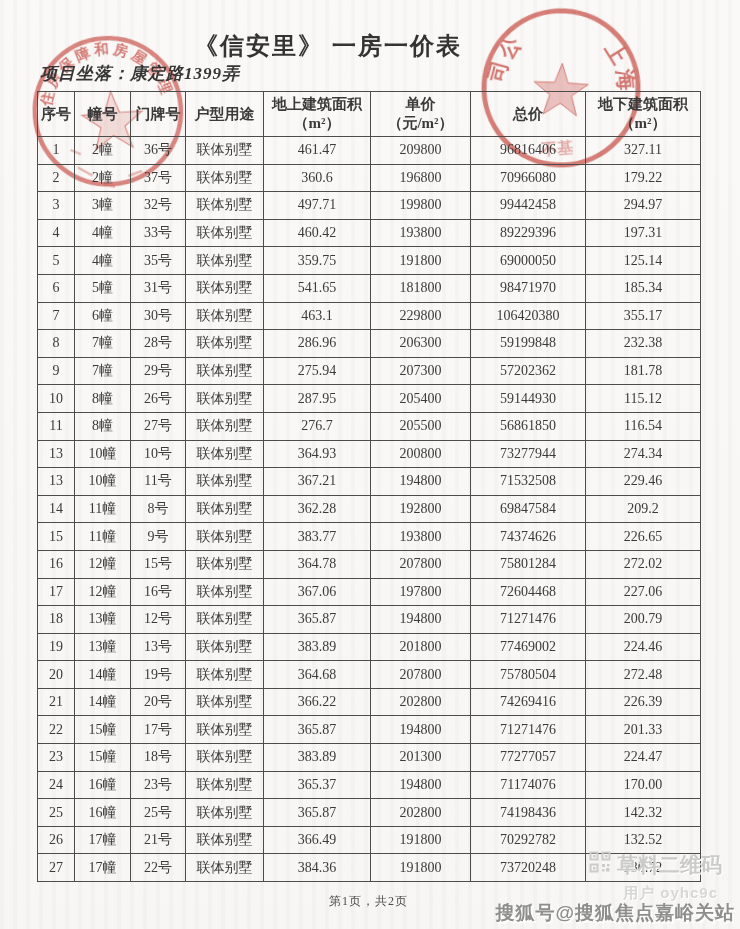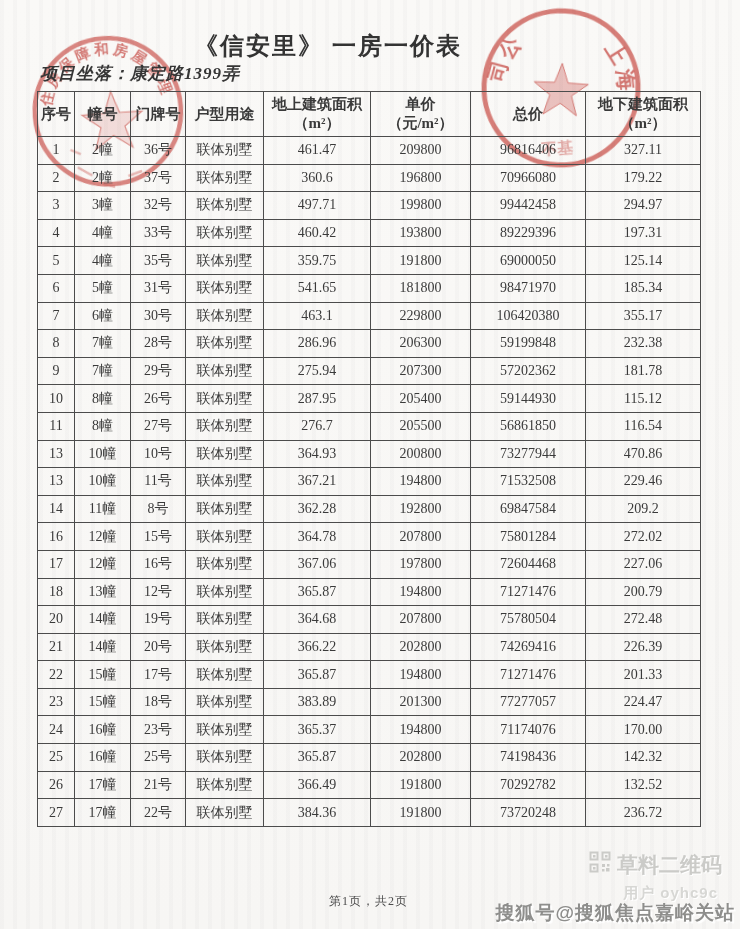--- a/index.html
+++ b/index.html
@@ -242,21 +242,21 @@
     <td>116.54</td>
   </tr>
         <tr>
     <td>13</td>
     <td>10幢</td>
     <td>10号</td>
     <td>联体别墅</td>
     <td>364.93</td>
     <td>200800</td>
     <td>73277944</td>
-    <td>470.86</td>
+    <td>274.34</td>
   </tr>
         <tr>
     <td>13</td>
     <td>10幢</td>
     <td>11号</td>
     <td>联体别墅</td>
     <td>367.21</td>
     <td>194800</td>
     <td>71532508</td>
     <td>229.46</td>
@@ -265,20 +265,30 @@
     <td>14</td>
     <td>11幢</td>
     <td>8号</td>
     <td>联体别墅</td>
     <td>362.28</td>
     <td>192800</td>
     <td>69847584</td>
     <td>209.2</td>
   </tr>
         <tr>
+    <td>15</td>
+    <td>11幢</td>
+    <td>9号</td>
+    <td>联体别墅</td>
+    <td>383.77</td>
+    <td>193800</td>
+    <td>74374626</td>
+    <td>226.65</td>
+  </tr>
+        <tr>
     <td>16</td>
     <td>12幢</td>
     <td>15号</td>
     <td>联体别墅</td>
     <td>364.78</td>
     <td>207800</td>
     <td>75801284</td>
     <td>272.02</td>
   </tr>
         <tr>
@@ -293,20 +303,30 @@
   </tr>
         <tr>
     <td>18</td>
     <td>13幢</td>
     <td>12号</td>
     <td>联体别墅</td>
     <td>365.87</td>
     <td>194800</td>
     <td>71271476</td>
     <td>200.79</td>
+  </tr>
+        <tr>
+    <td>19</td>
+    <td>13幢</td>
+    <td>13号</td>
+    <td>联体别墅</td>
+    <td>383.89</td>
+    <td>201800</td>
+    <td>77469002</td>
+    <td>224.46</td>
   </tr>
         <tr>
     <td>20</td>
     <td>14幢</td>
     <td>19号</td>
     <td>联体别墅</td>
     <td>364.68</td>
     <td>207800</td>
     <td>75780504</td>
     <td>272.48</td>

